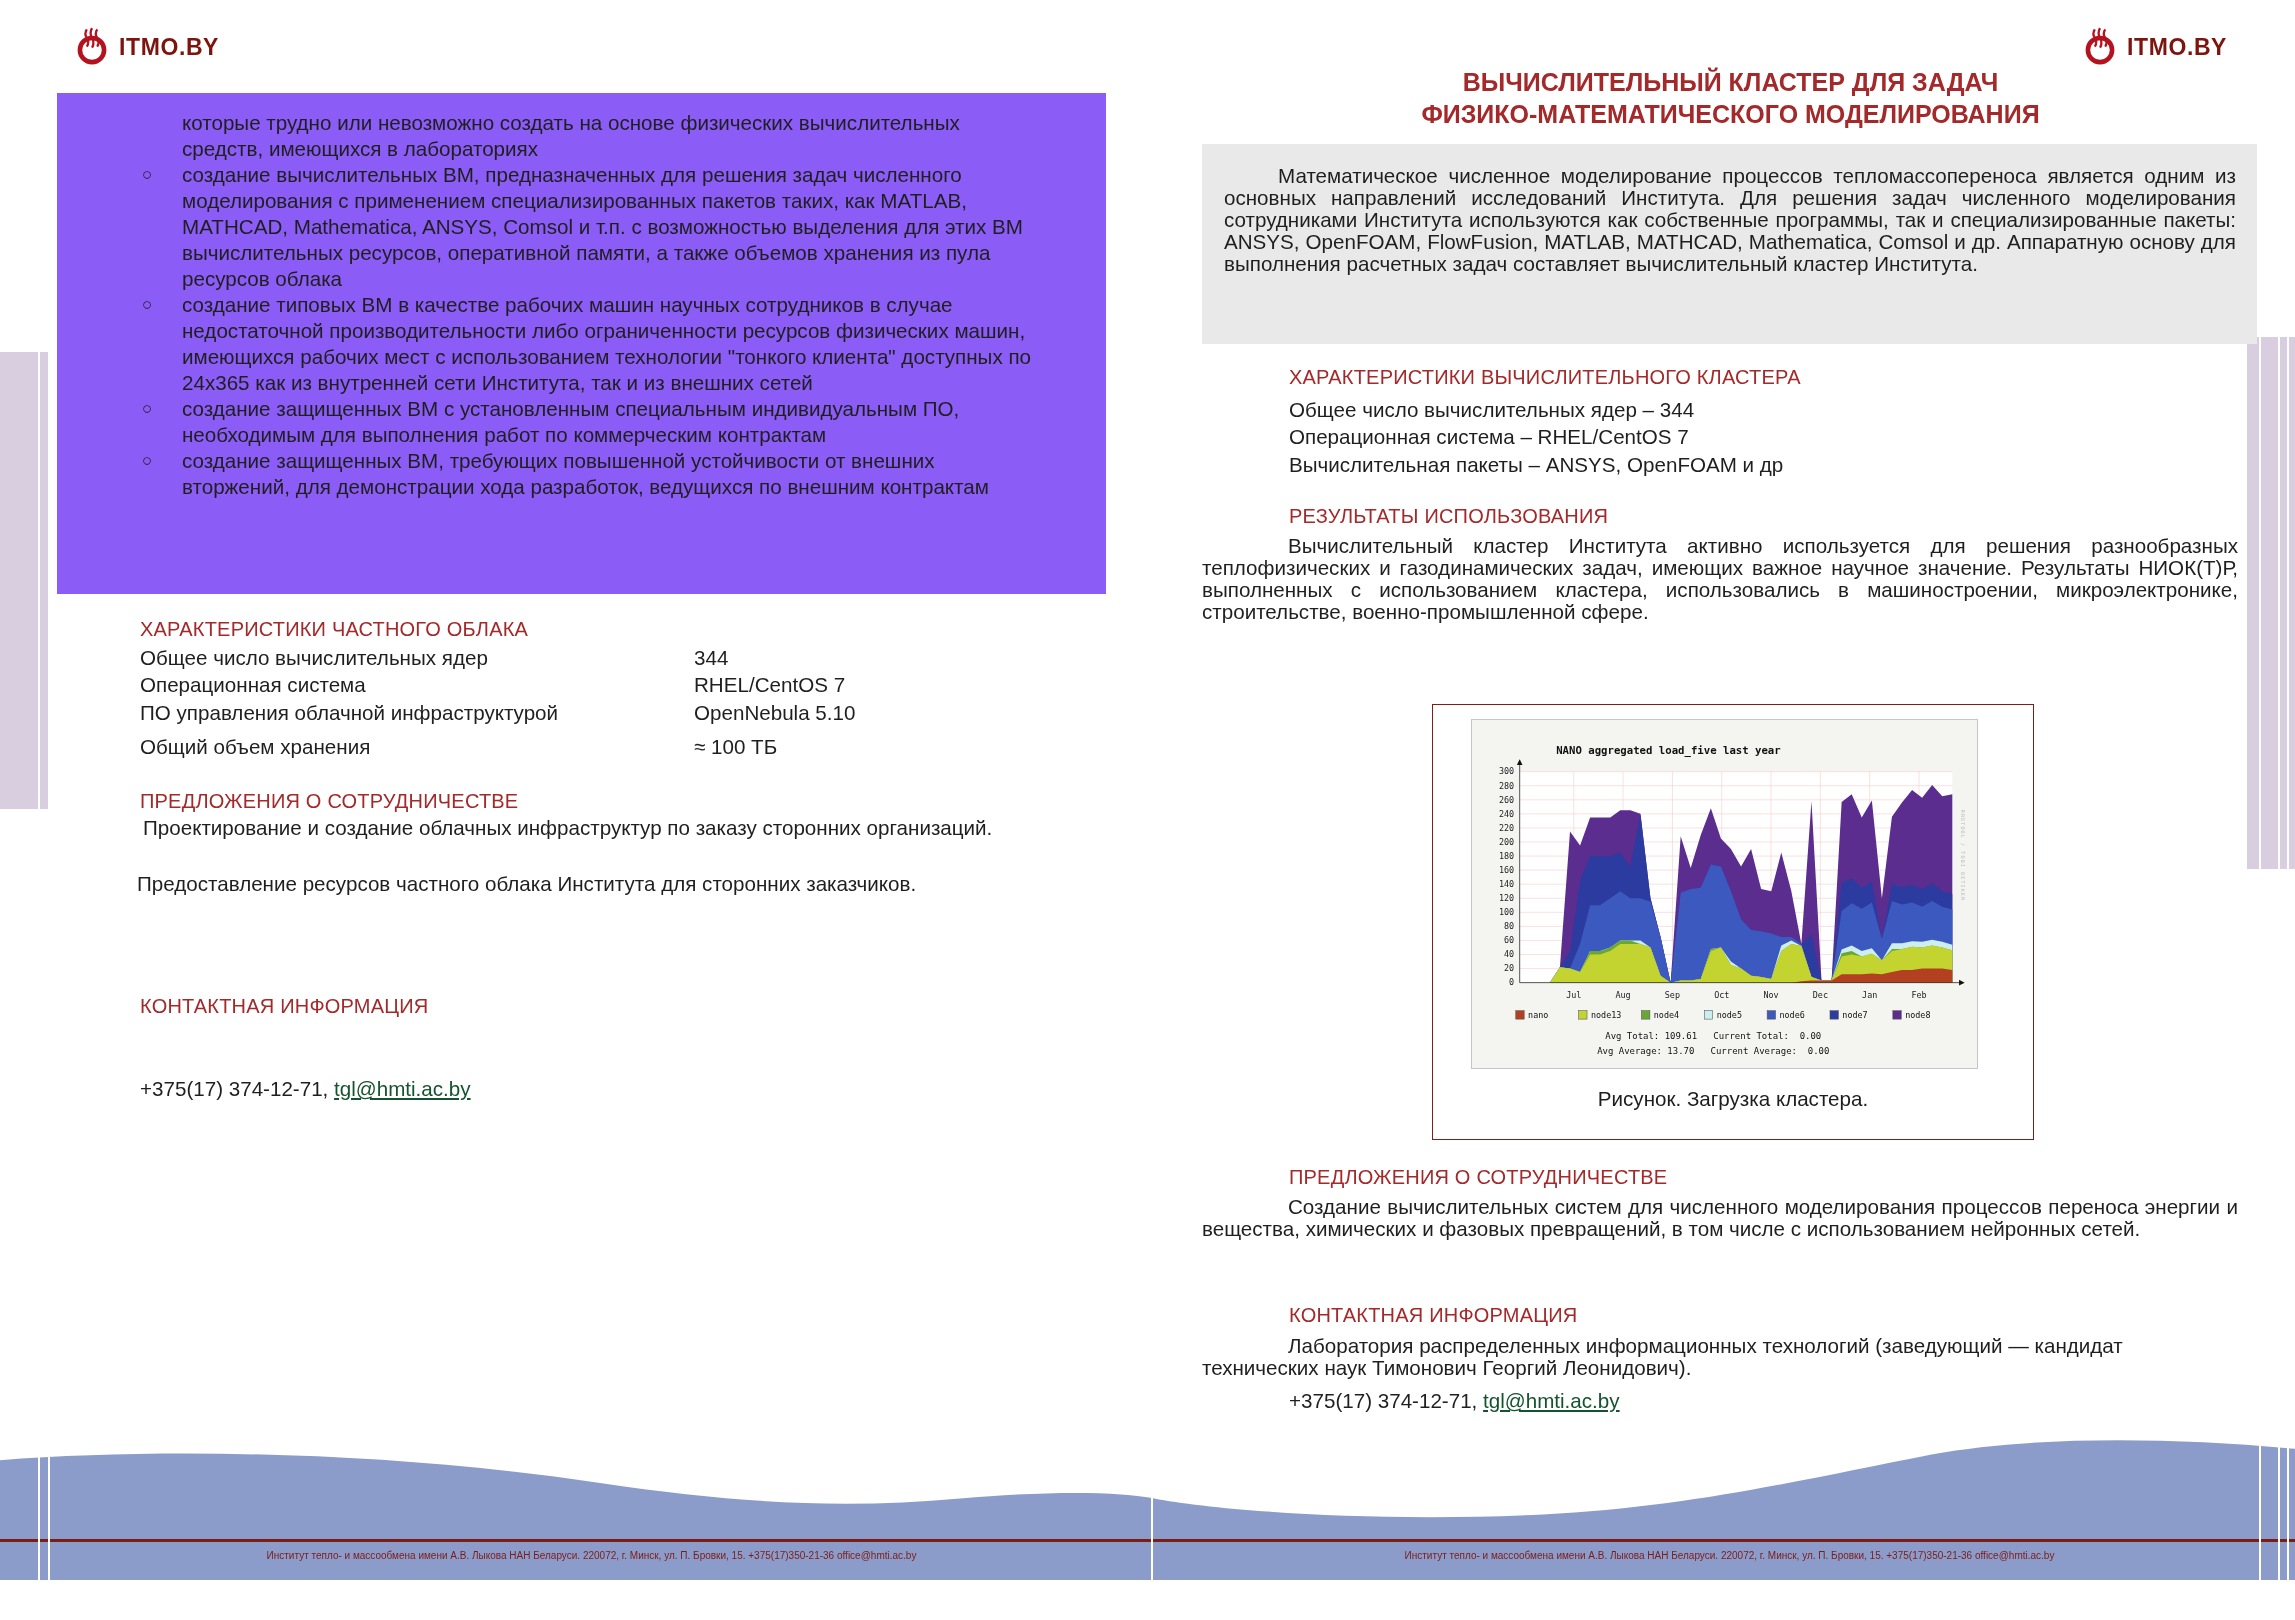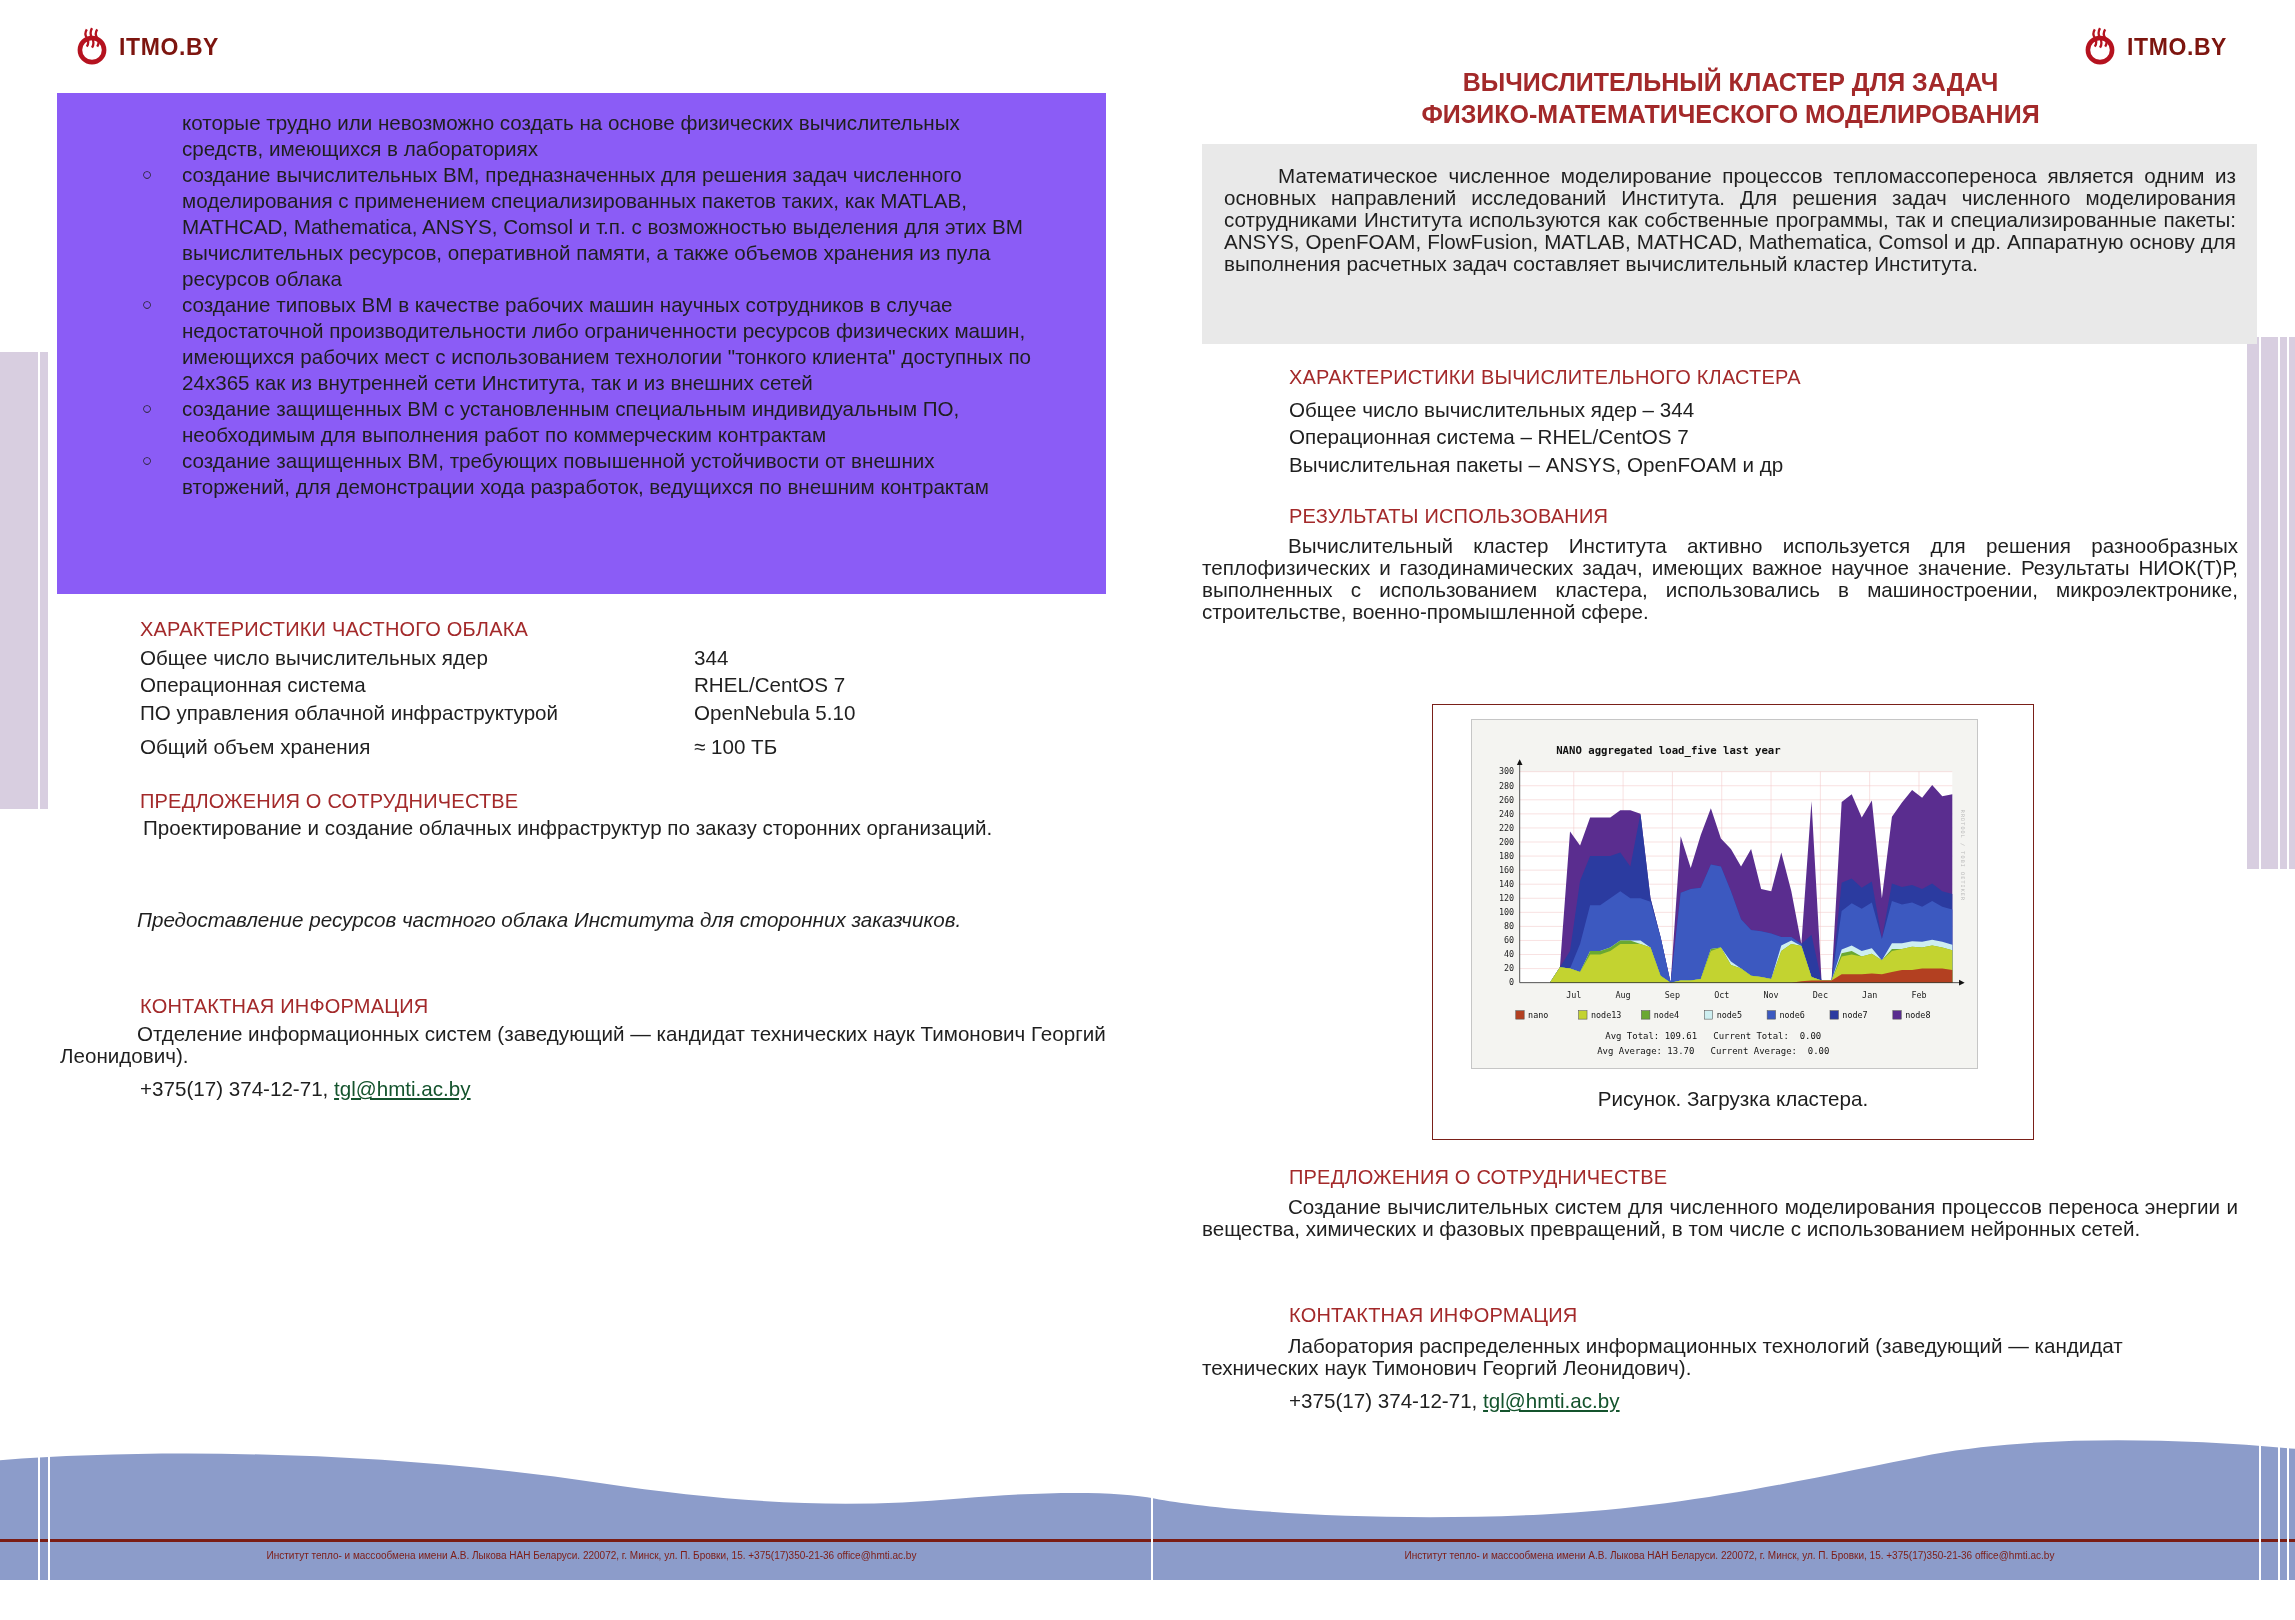--- a/index.html
+++ b/index.html
@@ -110,24 +110,23 @@
     <span class="lbl">ПО управления облачной инфраструктурой</span>
     <span>OpenNebula 5.10</span>
   </div>
   <div class="spec-row" style="top:735px;">
     <span class="lbl">Общий объем хранения</span>
     <span>≈ 100 ТБ</span>
   </div>
 
   <div class="heading" style="left:140px;top:790px;">ПРЕДЛОЖЕНИЯ О СОТРУДНИЧЕСТВЕ</div>
   <div class="body-par" style="left:66px;top:817px;width:1046px;text-indent:77px;">Проектирование и создание облачных инфраструктур по заказу сторонних организаций.</div>
-  <div class="body-par" style="left:60px;top:909px;width:1046px;text-indent:77px;font-style:italic;">Предоставление ресурсов частного облака Института для сторонних заказчиков.</div>
+  <div class="body-par" style="left:60px;top:873px;width:1046px;text-indent:77px;">Предоставление ресурсов частного облака Института для сторонних заказчиков.</div>
 
   <div class="heading" style="left:140px;top:995px;">КОНТАКТНАЯ ИНФОРМАЦИЯ</div>
-  <div class="body-par" style="left:60px;top:1023px;width:1052px;text-indent:77px;">Отделение информационных систем (заведующий — кандидат технических наук Тимонович Георгий Леонидович).</div>
   <div class="body-par" style="left:140px;top:1078px;width:915px;">
     <span>+375(17) 374-12-71, </span><a class="mail-link" href="#">tgl@hmti.ac.by</a>
   </div>
 
   <div class="title">
     <div>ВЫЧИСЛИТЕЛЬНЫЙ КЛАСТЕР ДЛЯ ЗАДАЧ</div>
     <div>ФИЗИКО-МАТЕМАТИЧЕСКОГО МОДЕЛИРОВАНИЯ</div>
   </div>
 
   <div class="body-par justify" style="left:1224px;top:165px;width:1012px;text-indent:54px;z-index:5;">Математическое численное моделирование процессов тепломассопереноса является одним из основных направлений исследований Института. Для решения задач численного моделирования сотрудниками Института используются как собственные программы, так и специализированные пакеты: ANSYS, OpenFOAM, FlowFusion, MATLAB, MATHCAD, Mathematica, Comsol и др. Аппаратную основу для выполнения расчетных задач составляет вычислительный кластер Института.</div>

